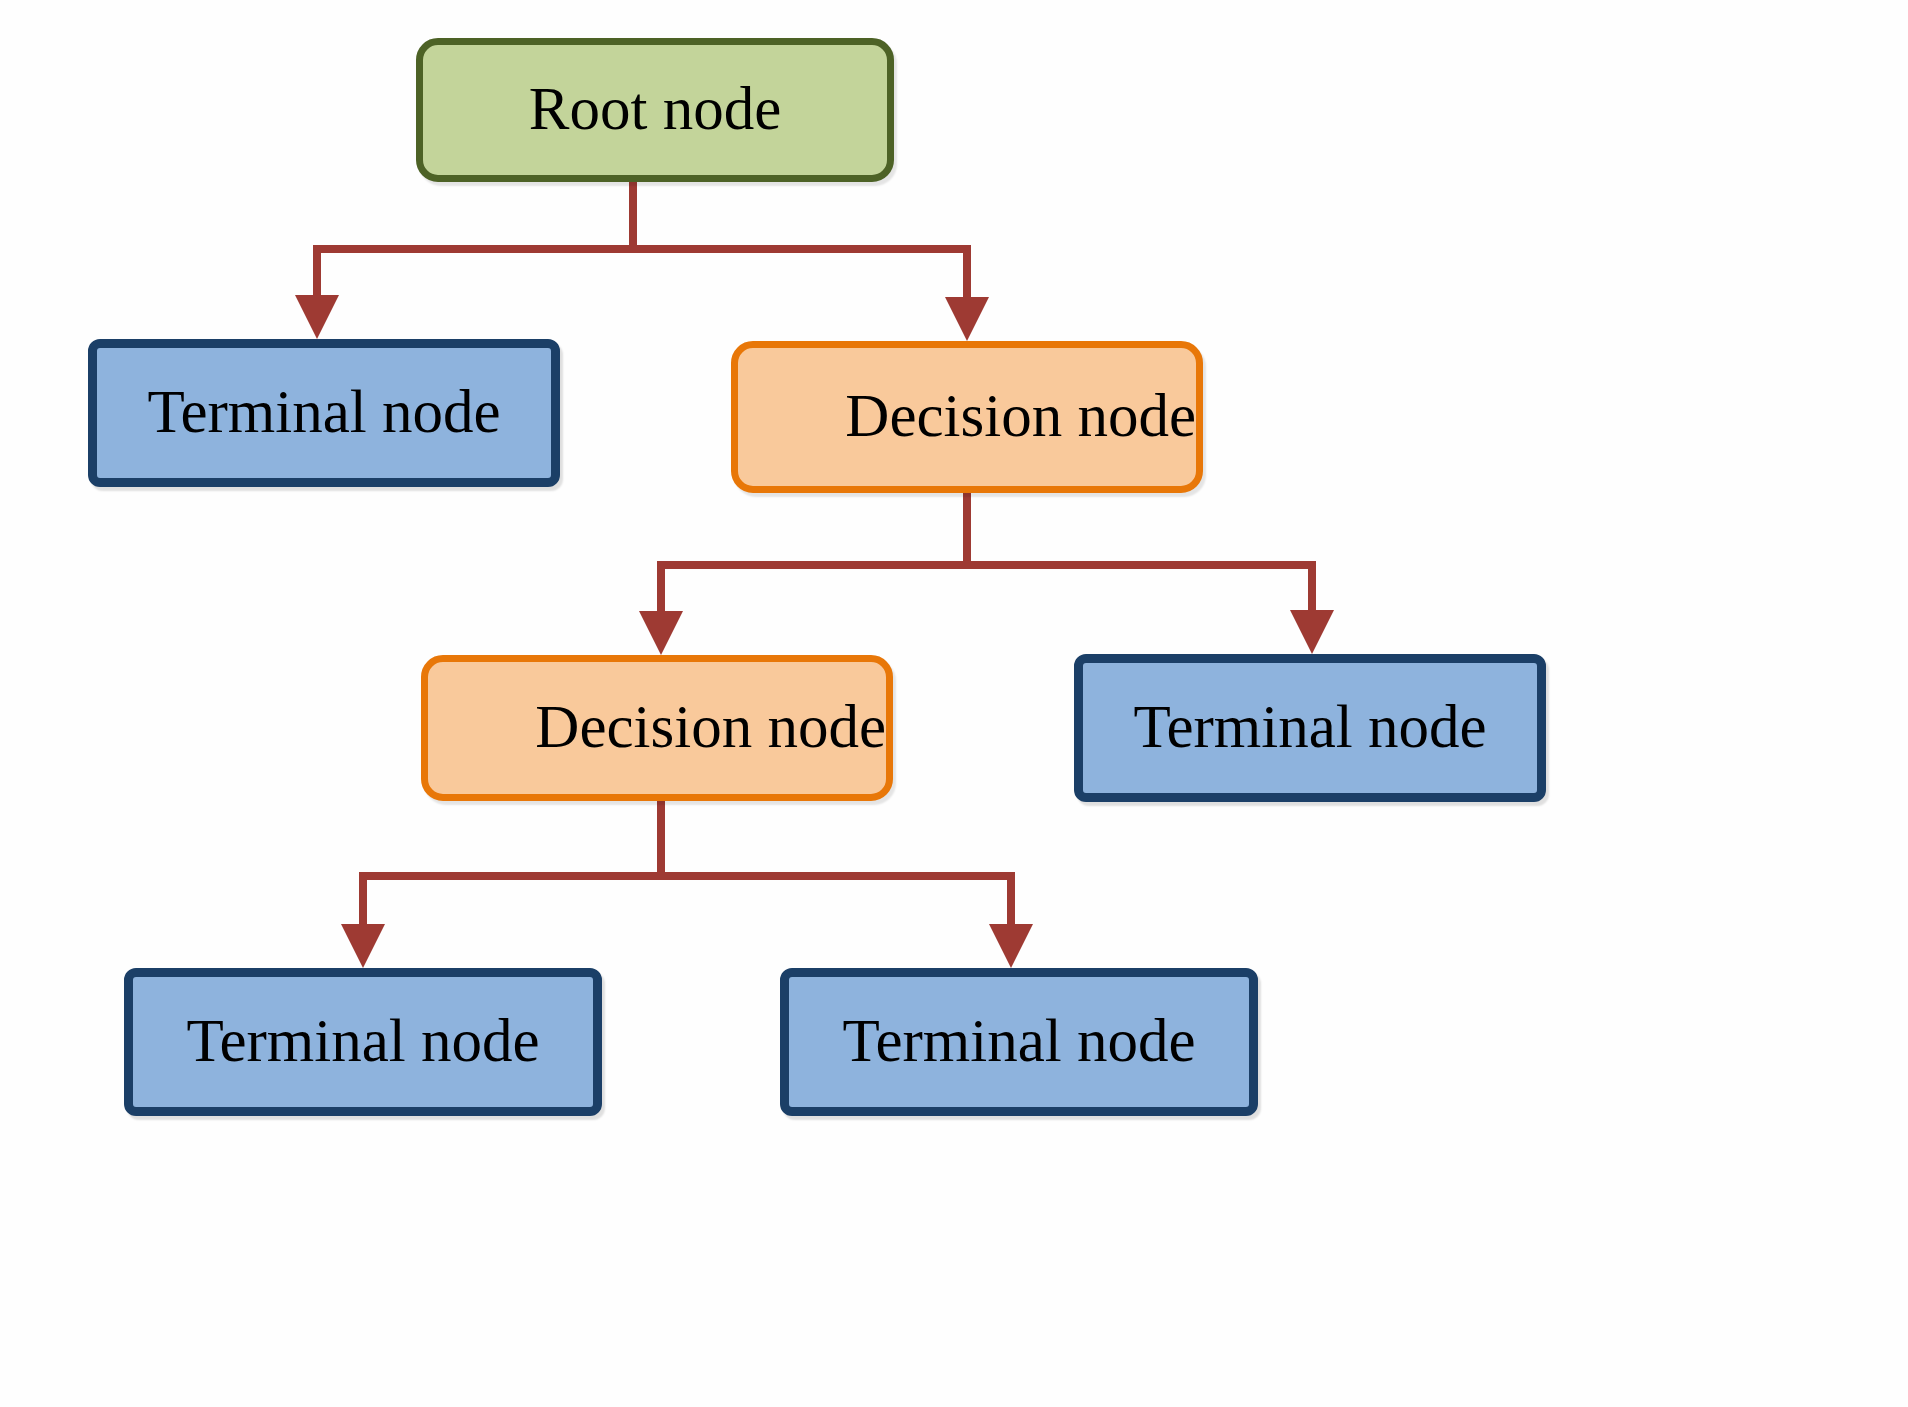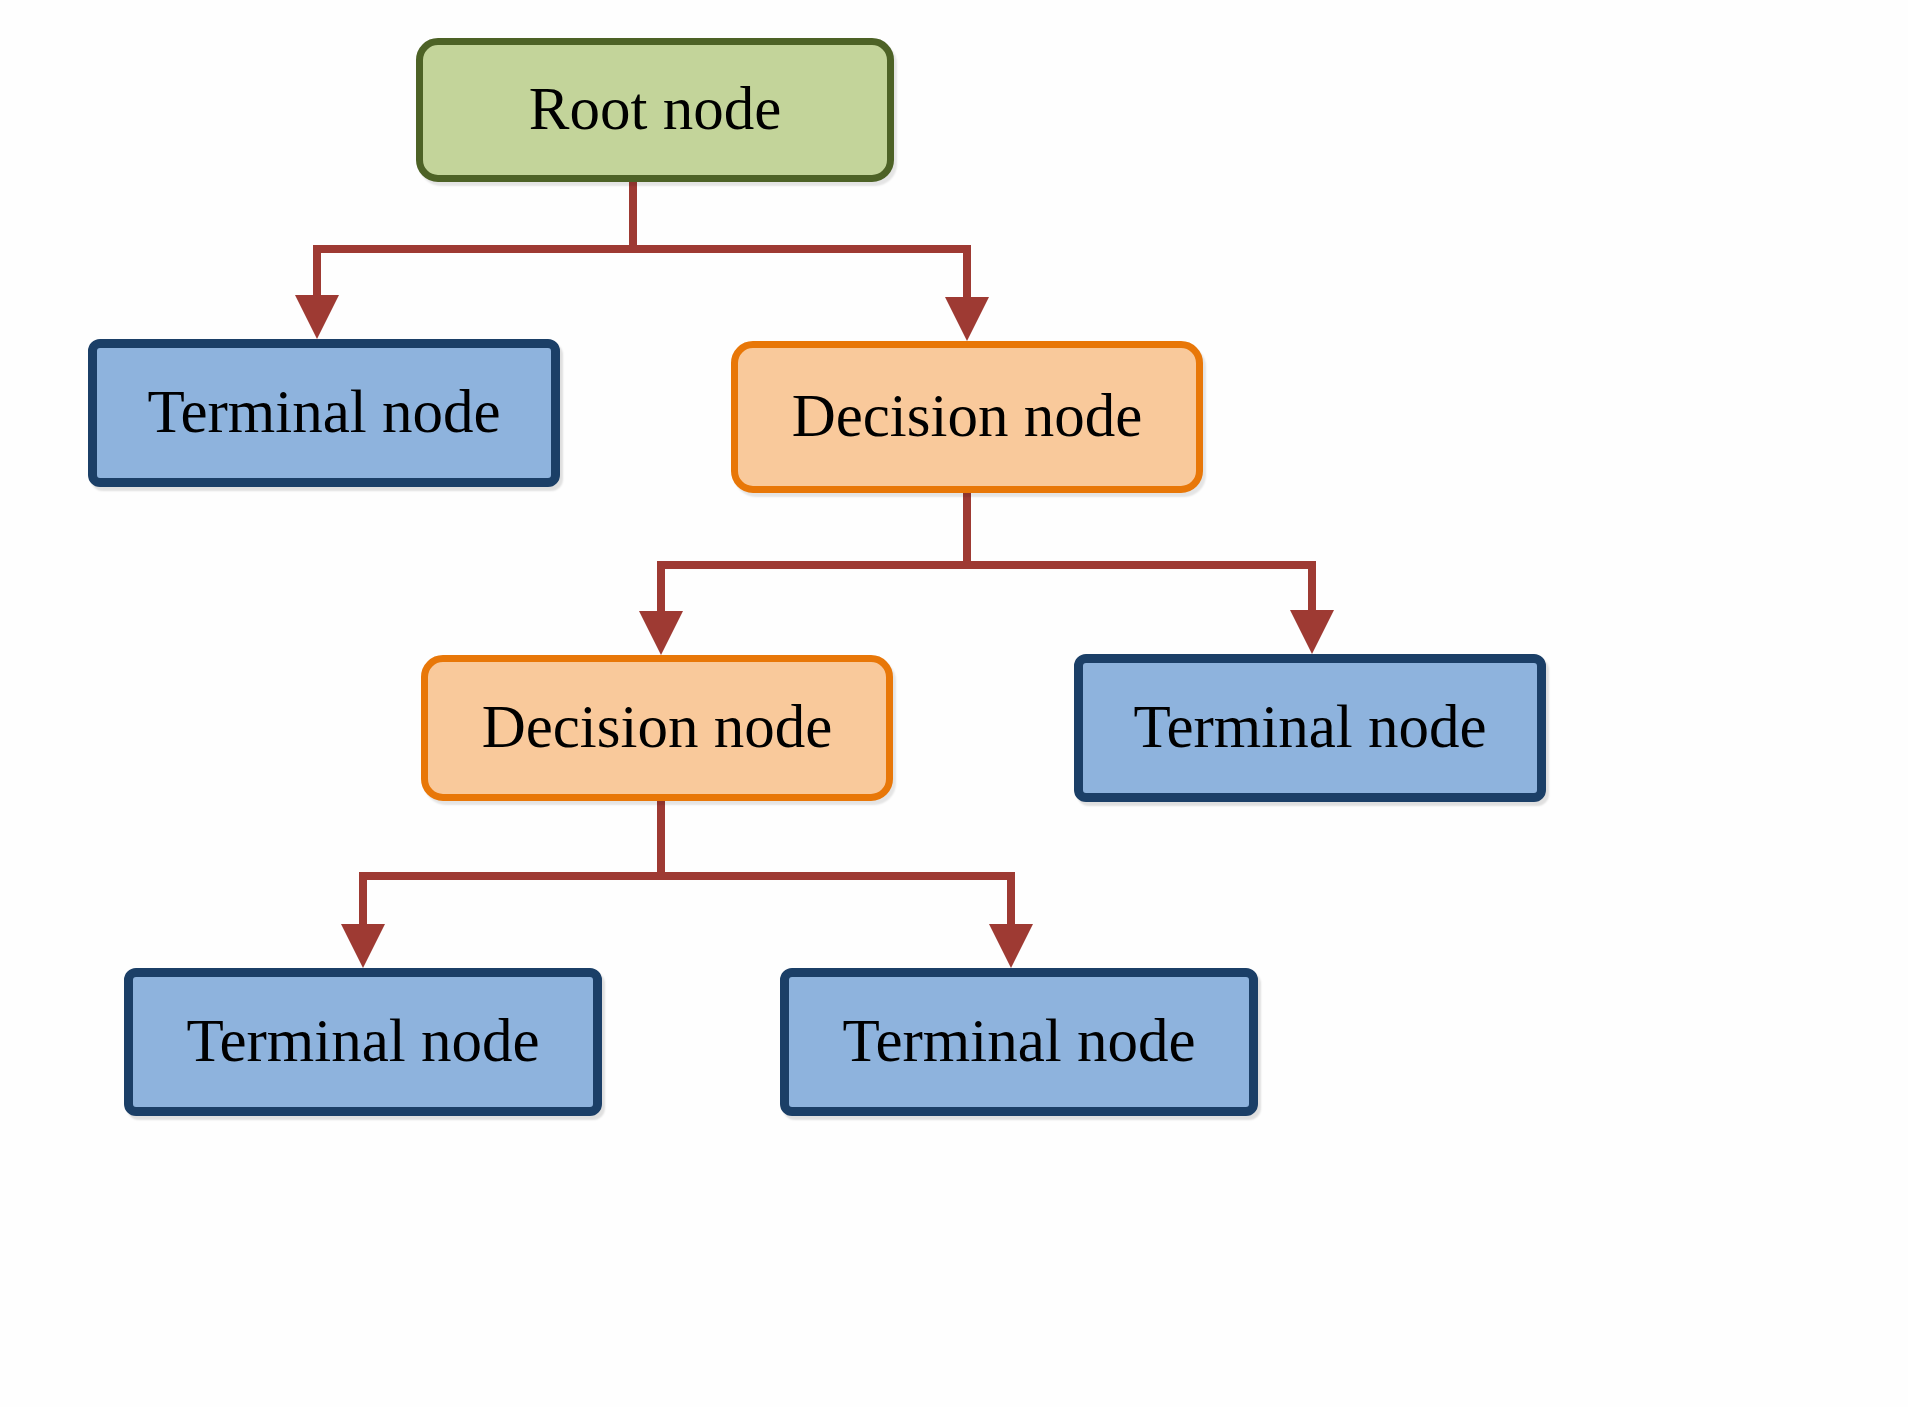--- a/index.html
+++ b/index.html
@@ -42,20 +42,21 @@
     border-radius: 22px;
     font-size: 61px;
     box-shadow: 3px 4px 2px rgba(0,0,0,0.10);
   }
   .node-decision {
     background: #f9c99b;
     border: 7px solid #e87708;
     border-radius: 22px;
     font-size: 61px;
     box-shadow: 3px 4px 2px rgba(0,0,0,0.10);
+    justify-content: flex-end;
   }
   .node-terminal {
     background: #8eb3dd;
     border: 9px solid #1b3f67;
     border-radius: 12px;
     font-size: 61px;
     box-shadow: 3px 4px 2px rgba(0,0,0,0.12);
   }
   .node-label {
     display: block;

